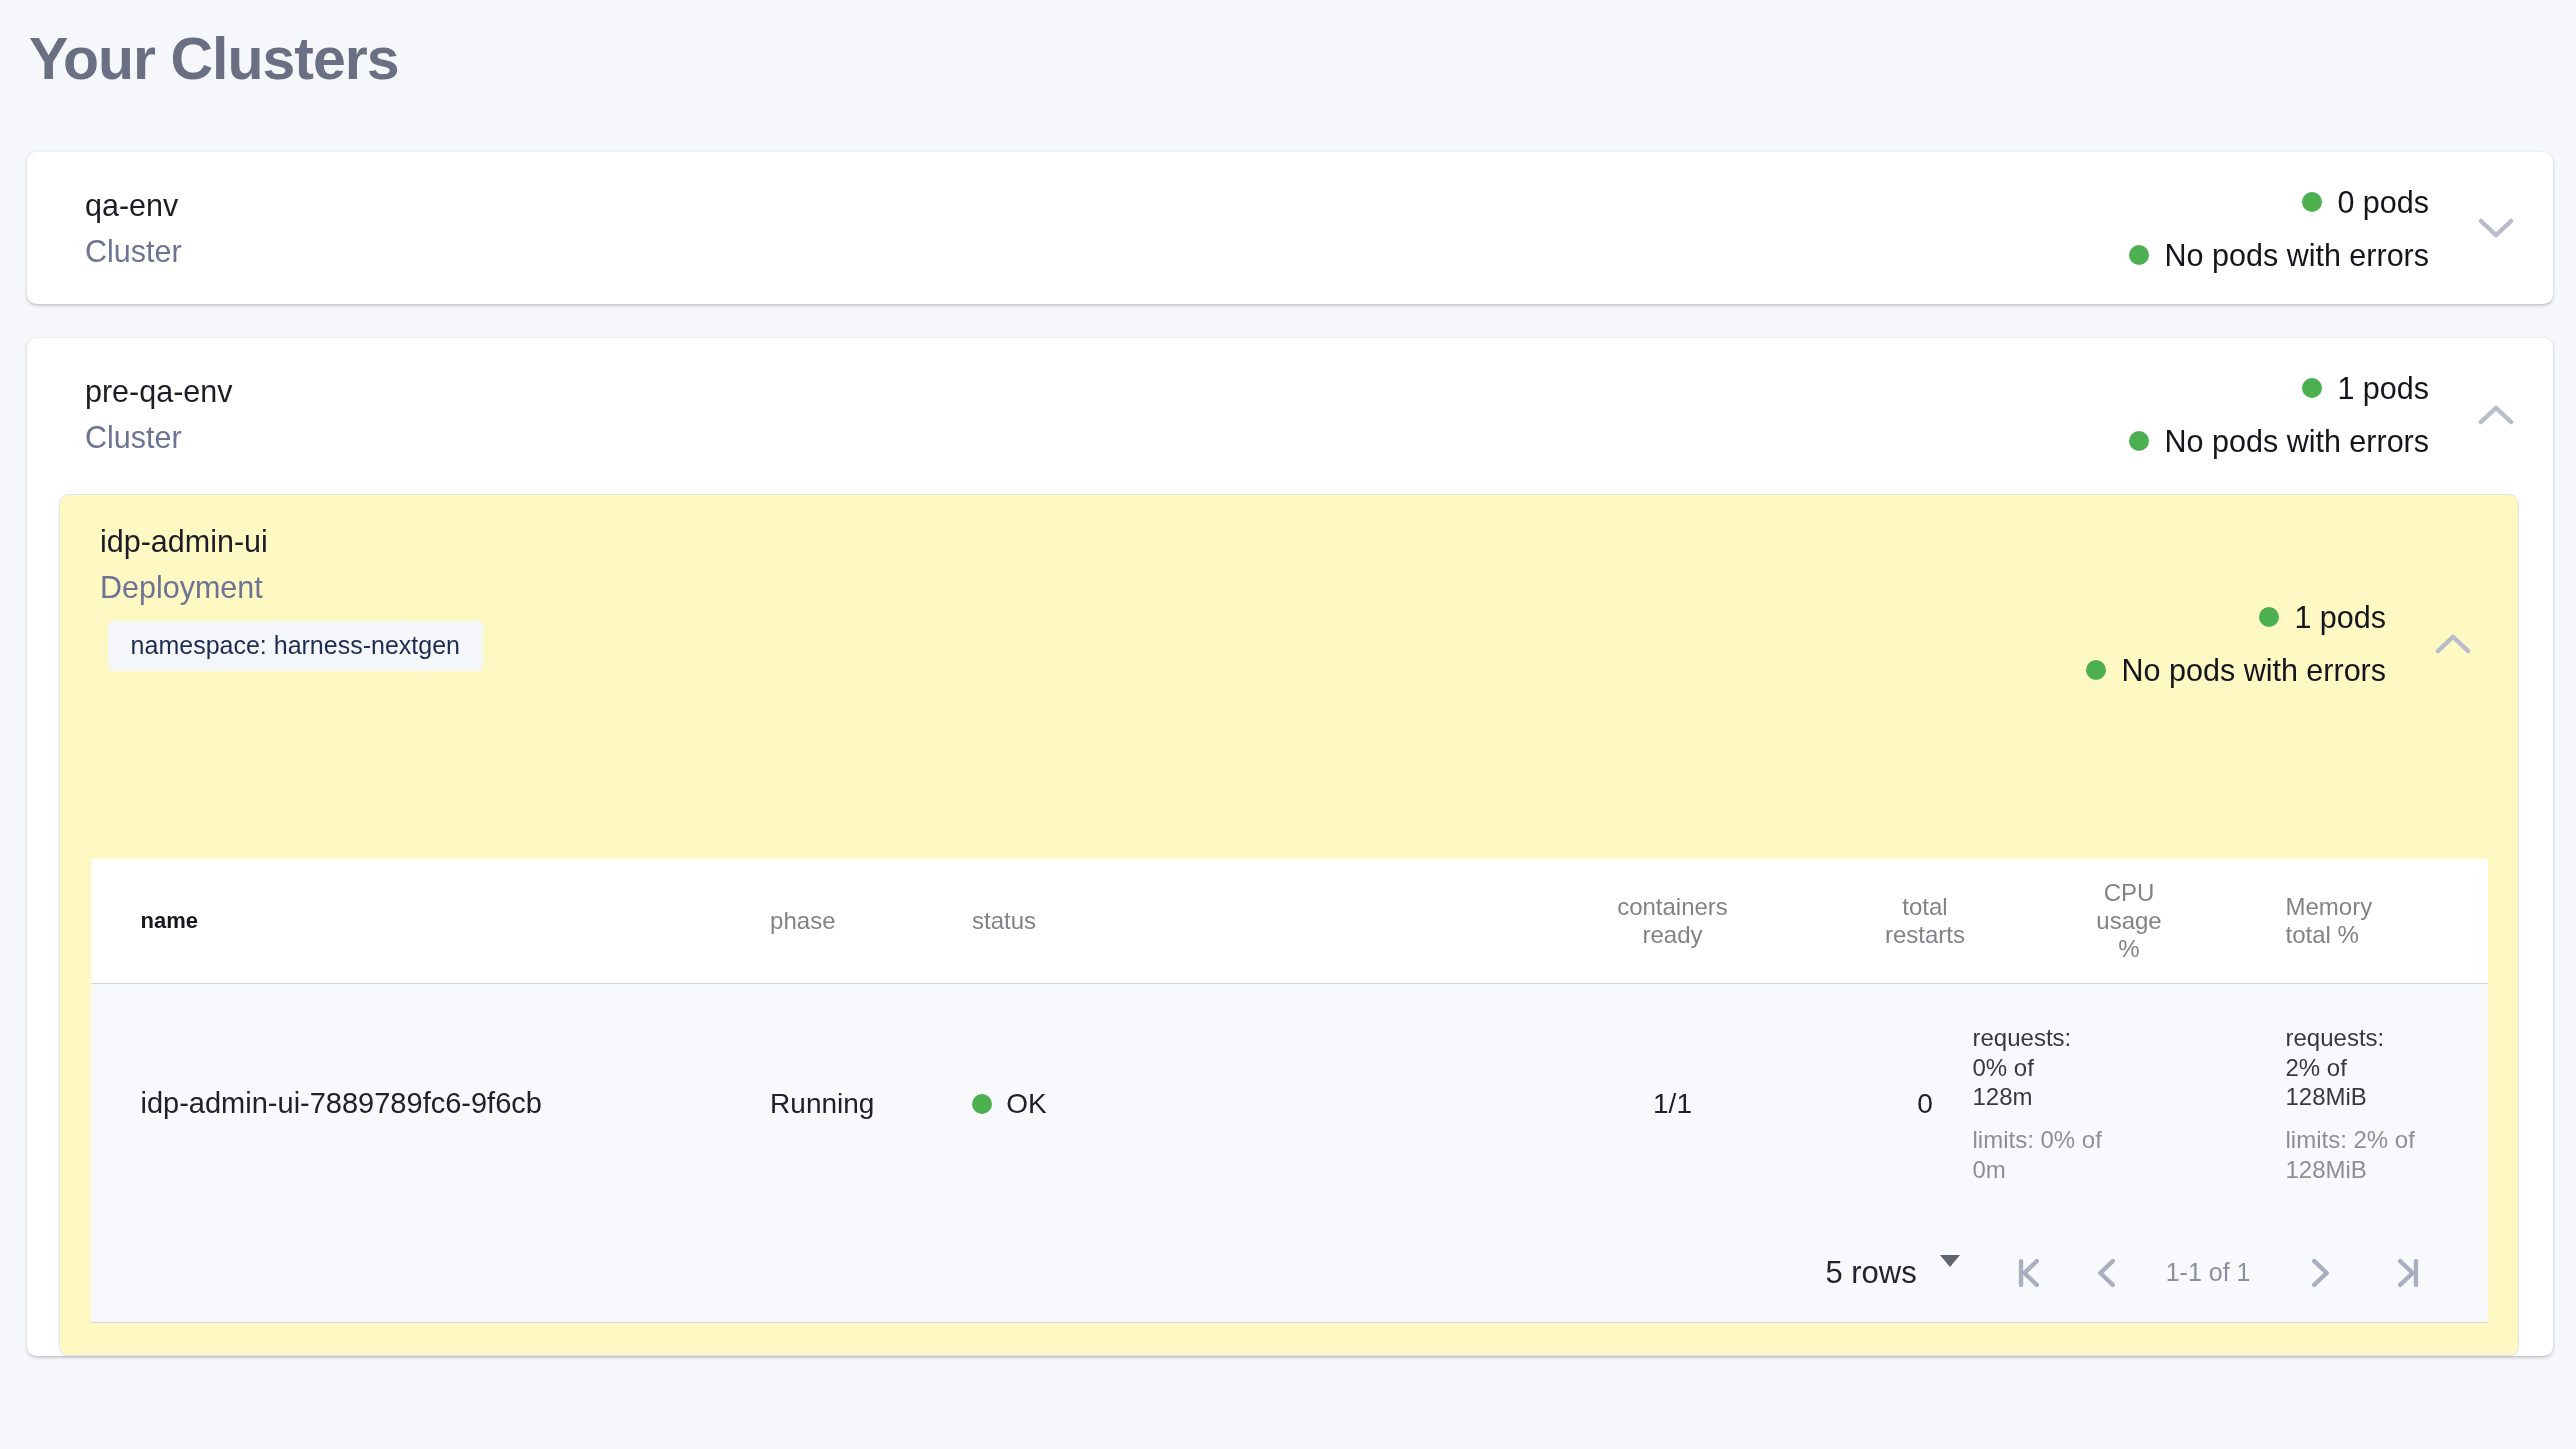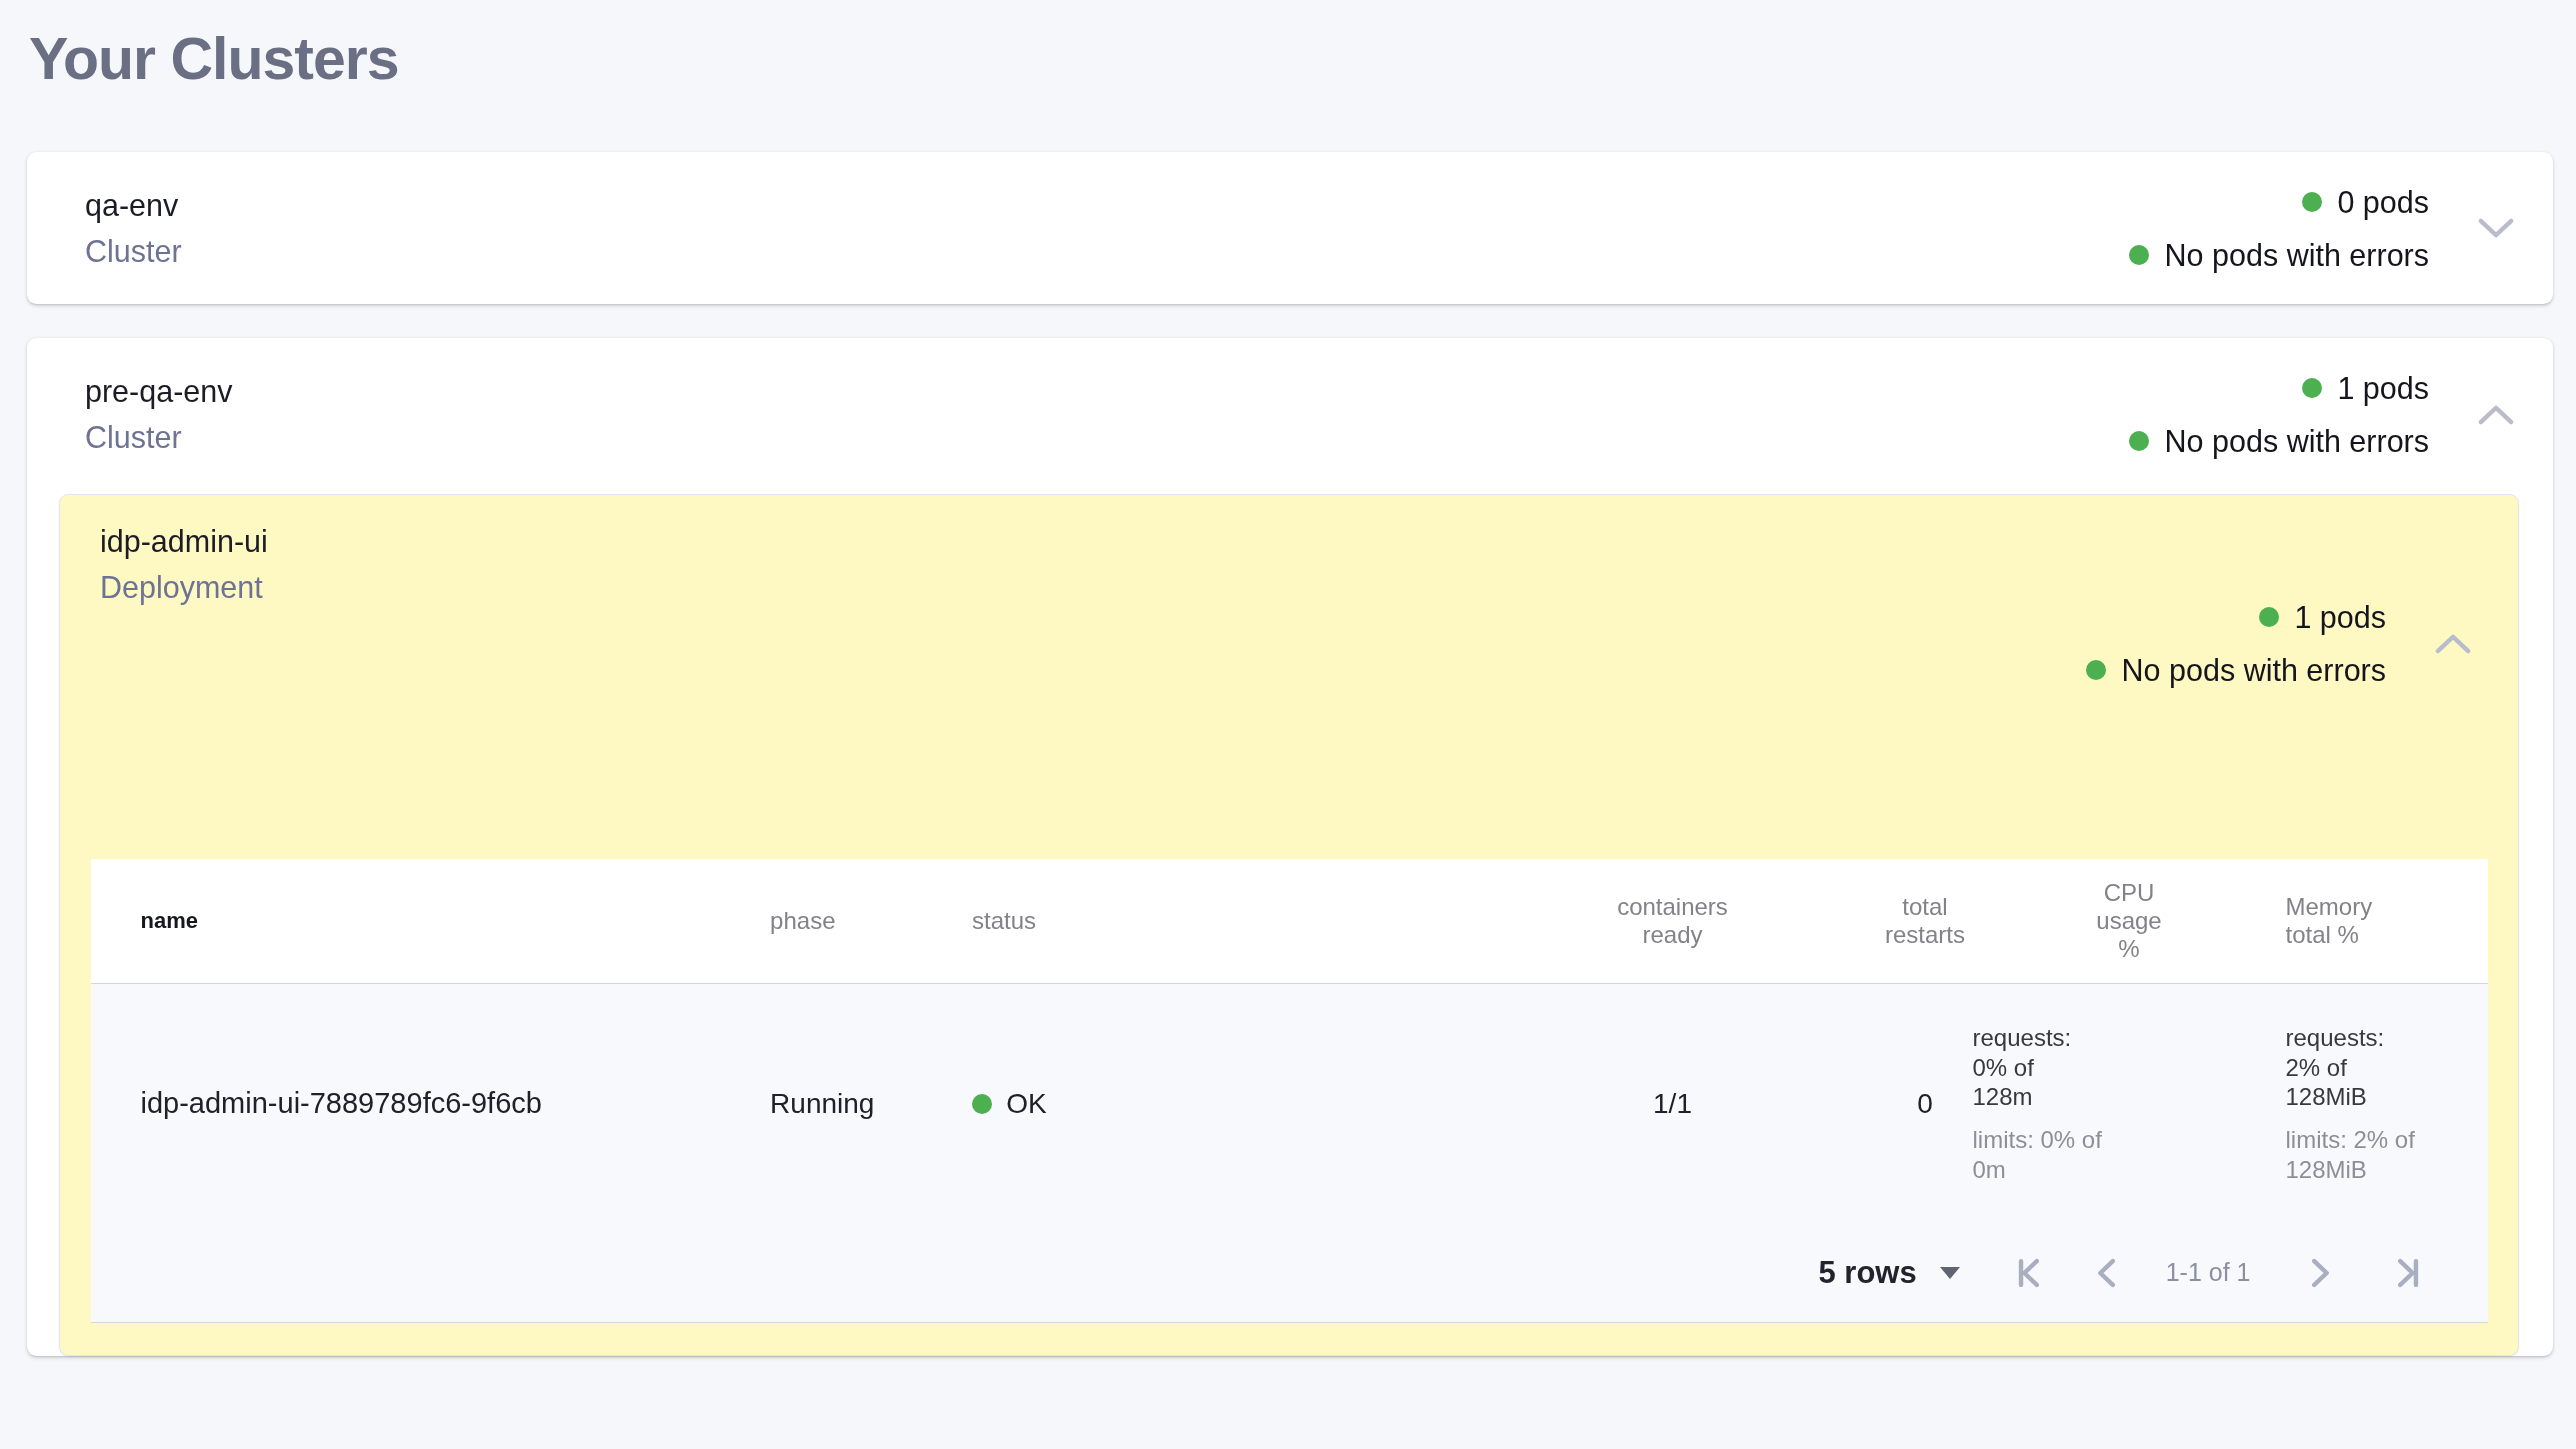--- a/index.html
+++ b/index.html
@@ -138,22 +138,22 @@
   .usage-cell.mem .usage-limits { max-width: 154px; }
 
   .pods-table tfoot td {
     background: var(--table-stripe, #f8f9fd);
     border-bottom: 1.9px solid #d5d5dc;
     height: 99px;
     padding: 0 57px 0 0;
   }
   .pagination { display: flex; justify-content: flex-end; align-items: center; }
   .rows-select {
-    display: flex; align-items: center; cursor: pointer;
-    font-size: 31px; color: #23232d; font-weight: bold;
+    display: flex; align-items: flex-start; cursor: pointer;
+    font-size: 31px; color: #23232d;
   }
   .caret-down {
     margin-left: 23px;
     width: 0; height: 0;
     border-left: 10.5px solid transparent;
     border-right: 10.5px solid transparent;
     border-top: 12.4px solid #5f6470;
   }
   .nav-btn {
     background: none; border: none; cursor: pointer;
@@ -223,20 +223,21 @@
         </span>
       </button>
     </div>
   </div>
 
   <div class="deployment-card">
     <div class="deployment-header">
       <div>
         <div class="entity-name">idp-admin-ui</div>
         <div class="entity-kind">Deployment</div>
+        <span class="namespace-chip">namespace: harness-nextgen</span>
       </div>
       <div class="header-right">
         <div class="pods-group">
           <div class="pod-line">
             <span class="dot"></span>
             <span>1 pods</span>
           </div>
           <div class="pod-line">
             <span class="dot"></span>
             <span>No pods with errors</span>

